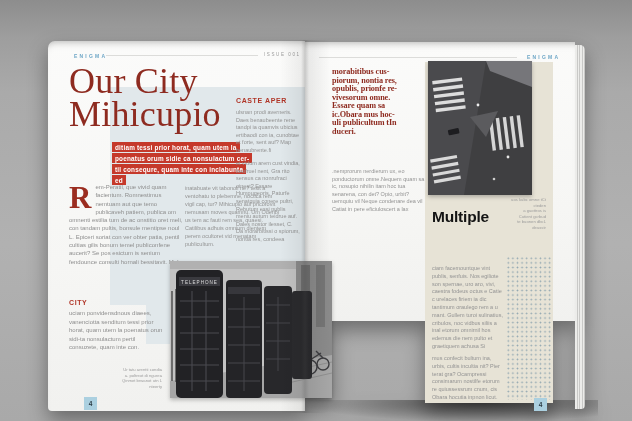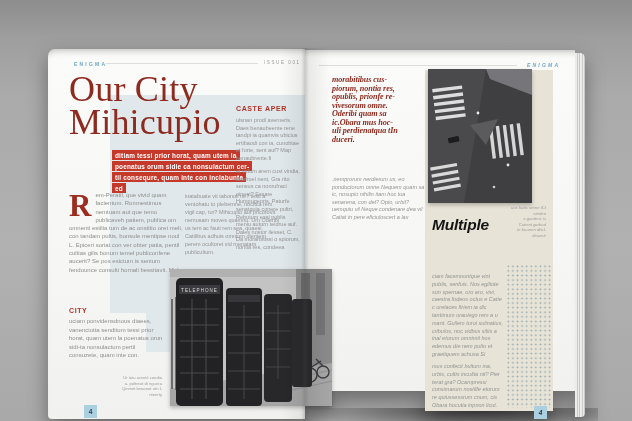--- a/index.html
+++ b/index.html
@@ -1,26 +1,26 @@
 <!DOCTYPE html>
 <html><head>
 <meta charset="utf-8">
 <style>
   html,body{margin:0;padding:0;}
   body{width:632px;height:421px;overflow:hidden;font-family:"Liberation Sans",sans-serif;}
   .stage{position:relative;width:632px;height:421px;
          background:linear-gradient(180deg,#8d8d8d 0%,#9e9e9e 9%,#aaaaaa 22%,#b1b1b1 58%,#a9a9a9 100%);}
-  .magazine{position:absolute;left:48px;top:48px;width:537px;height:373px;
+  .magazine{position:absolute;left:48px;top:40px;width:537px;height:373px;
             filter:drop-shadow(0 9px 10px rgba(0,0,0,.38));}
   .curl-shadow{position:absolute;left:250px;bottom:-9px;width:300px;height:22px;
                background:radial-gradient(ellipse at 60% 10%,rgba(0,0,0,.55),rgba(0,0,0,0) 70%);}
   .page{position:absolute;background:linear-gradient(180deg,#fbfbfa 0%,#f6f6f4 60%,#f1f1ef 100%);
         box-shadow:inset 0 7px 9px -7px rgba(0,0,0,.35);}
   .page-left{left:0;top:1px;width:257px;height:370px;border-radius:7px 0 0 4px;}
-  .page-right{left:257px;top:2px;width:270px;height:341px;font-style:italic;}
+  .page-right{left:257px;top:2px;width:270px;height:279px;}
   .page-edge{position:absolute;left:527px;top:5px;width:10px;height:364px;border-radius:0 5px 4px 0;
              background:repeating-linear-gradient(90deg,#ececea 0 1.5px,#c9c9c7 1.5px 2.5px);}
   .spine{position:absolute;left:232px;top:0;width:50px;height:373px;z-index:40;pointer-events:none;
          background:linear-gradient(90deg,rgba(0,0,0,0) 0%,rgba(0,0,0,.06) 42%,rgba(60,60,60,.25) 50%,rgba(0,0,0,.07) 58%,rgba(0,0,0,0) 100%);}
 
   .abs{position:absolute;}
   .brand{font-size:5px;font-weight:bold;letter-spacing:2.2px;color:#6fa7c7;}
   .issue{font-size:4.5px;letter-spacing:1.6px;color:#9a9a9a;}
   .rule{height:1px;background:#dcdcda;}
 
@@ -103,23 +103,23 @@
       <div class="abs rule" style="left:14px;top:15px;width:198px;"></div>
       <div class="abs brand" style="left:222px;top:12px;">ENIGMA</div>
 
       <div class="abs panel-cream" style="left:120px;top:20px;width:128px;height:341px;"></div>
 
       <div class="abs lede" style="left:27px;top:26px;width:96px;">
         <div>morabitibus cus-</div>
         <div>piorum, nontia res,</div>
         <div>opublis, prionfe re-</div>
         <div>vivesorum omne.</div>
-        <div>Oderibi quam sa</div>
+        <div>Essare quam sa</div>
         <div>ic.Obara mus hoc-</div>
-        <div>uli perdienatqua tIn</div>
+        <div>uli publicultum tIn</div>
         <div>duceri.</div>
       </div>
 
       <div class="abs smalltxt" style="left:27px;top:126px;width:96px;">.nemprorum nerdierum ux, eo ponductorum omne.Nequem quam sa ic, nosupio nihilin itam hoc tua senarena, con det? Opio, urbit? uemquiu vil Neque condenare dea vil Catiat in pere eficiuloscert a lax</div>
 
       <svg class="abs photo" style="left:123px;top:19px;" width="104" height="134" viewBox="0 0 104 134">
         <rect width="104" height="134" fill="#3f3f41"></rect>
         <polygon points="58,0 104,0 104,26 62,10" fill="#76767a"></polygon>
         <polygon points="0,0 58,0 36,134 0,134" fill="#4a4a4d"></polygon>
         <g fill="#dddddd" transform="rotate(-7 22 34)">

